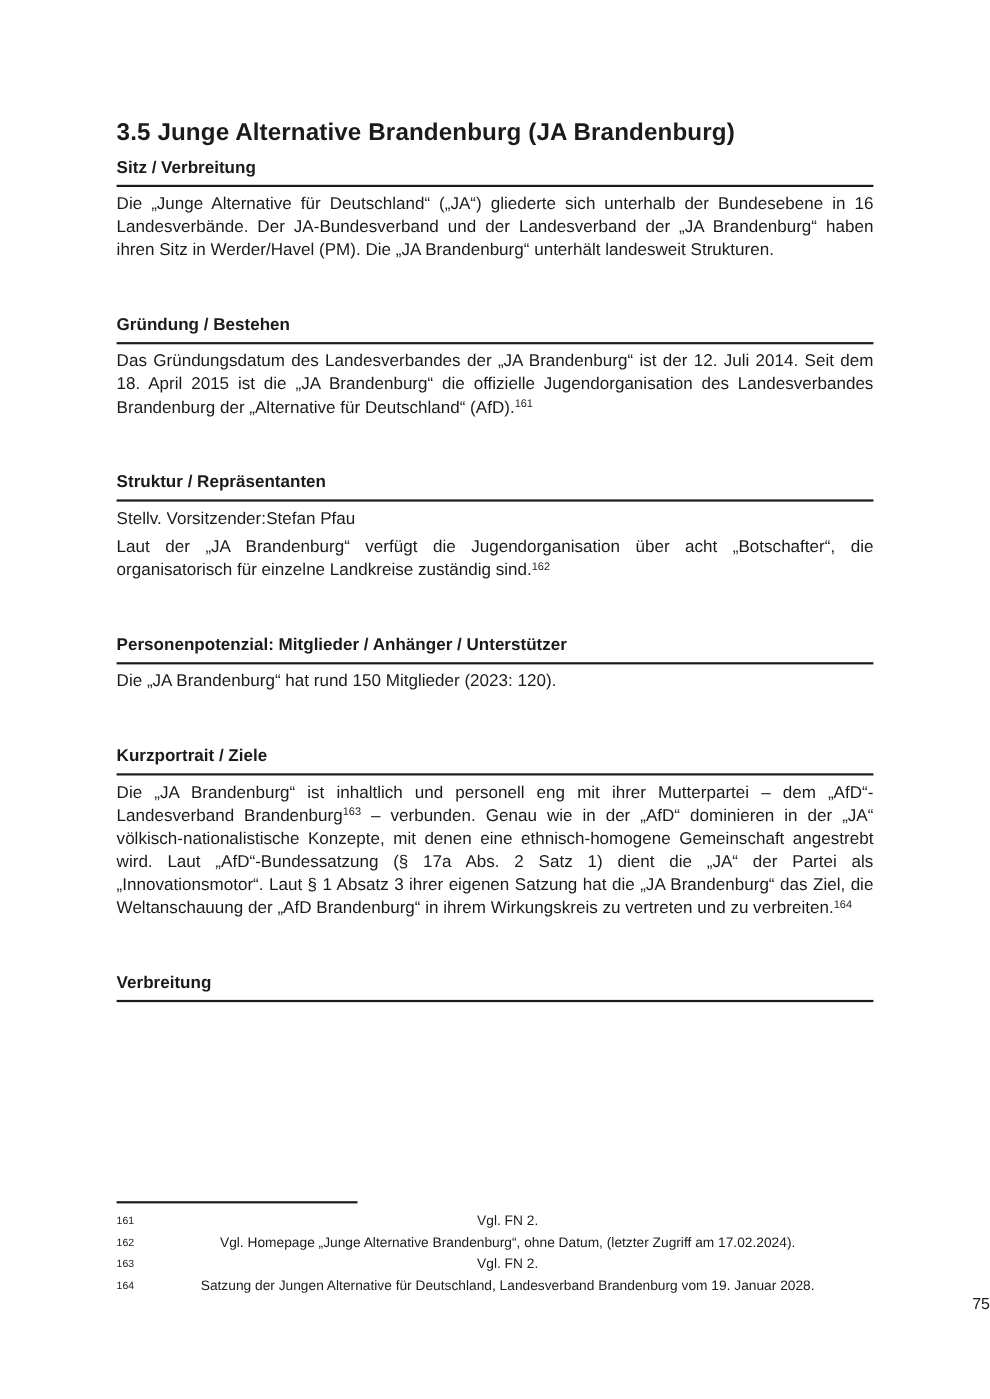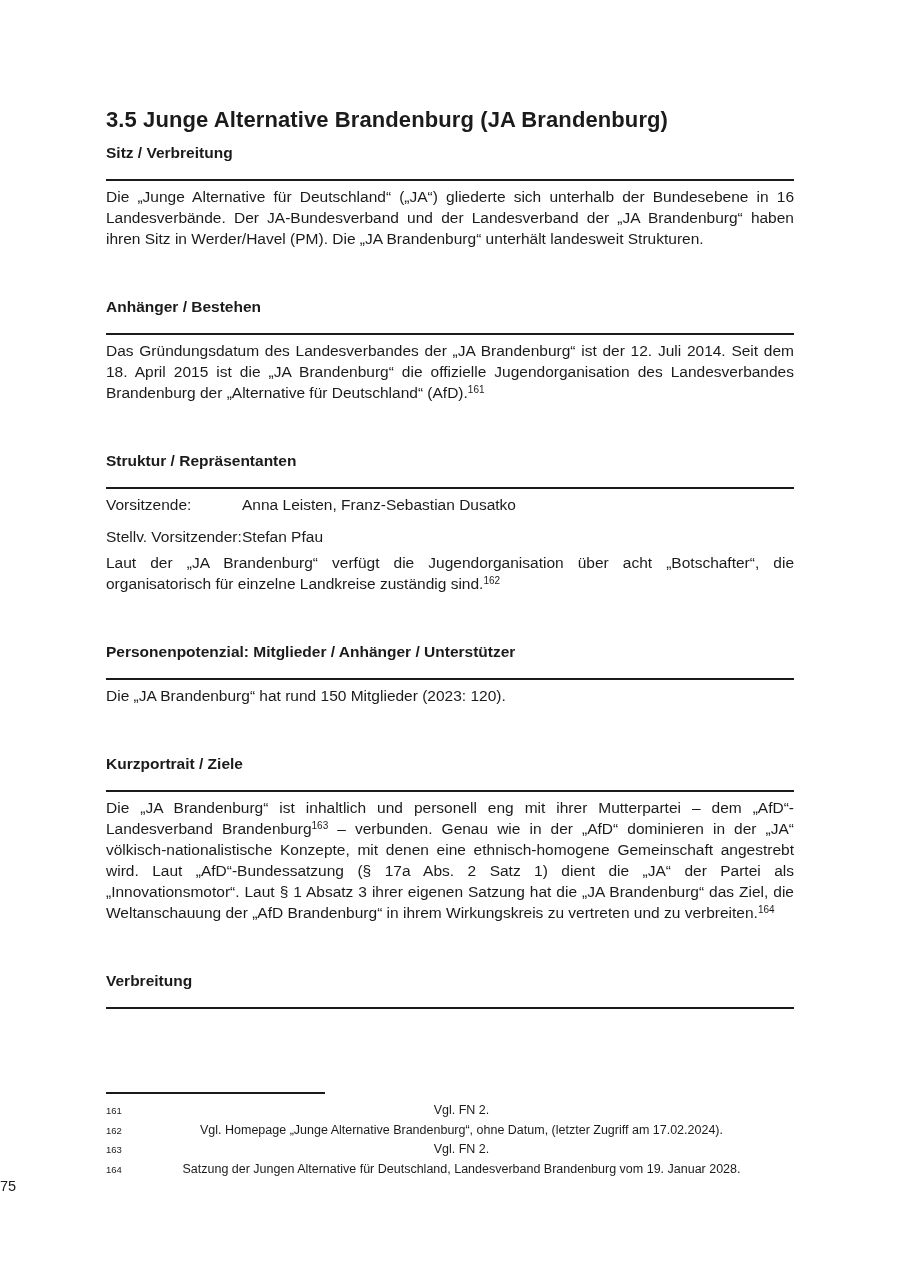--- a/index.html
+++ b/index.html
@@ -32,21 +32,21 @@
     margin-top: 48px;
   }
   #sections .section:first-child {
     margin-top: 12px;
   }
   .sec-heading {
     font-size: 15.5px;
     font-weight: bold;
     line-height: 20px;
     margin: 0;
-    padding-bottom: 16px;
+    padding-bottom: 5px;
     border-bottom: 2px solid #1b1b1b;
   }
   .block {
     margin: 11px 0 0 0;
   }
   .block:first-of-type {
     margin-top: 5px;
   }
   .para {
     font-size: 15.5px;
@@ -94,45 +94,41 @@
   }
   .fn-text {
     flex: 1 1 auto;
     text-align: center;
   }
   .page-number {
     position: absolute;
     top: 1176px;
     left: 0;
     width: 100%;
-    text-align: left;
+    text-align: right;
     font-size: 14.5px;
     line-height: 20px;
   }
 </style>
 </head>
 <body>
 
 <div class="content">
   <h1 class="doc-title">3.5 Junge Alternative Brandenburg (JA Brandenburg)</h1>
   <div id="sections">
       <section class="section">
         <h2 class="sec-heading">Sitz / Verbreitung</h2>
         <p class="block para">Die „Junge Alternative für Deutschland“ („JA“) gliederte sich unterhalb der Bundesebene in 16 Landesverbände. Der JA-Bundesverband und der Landesverband der „JA Brandenburg“ haben ihren Sitz in Werder/Havel (PM). Die „JA Brandenburg“ unterhält landesweit Strukturen.</p>
       </section>
       <section class="section">
-        <h2 class="sec-heading">Anhänger / Bestehen</h2>
+        <h2 class="sec-heading">Gründung / Bestehen</h2>
         <p class="block para">Das Gründungsdatum des Landesverbandes der „JA Brandenburg“ ist der 12. Juli 2014. Seit dem 18. April 2015 ist die „JA Brandenburg“ die offizielle Jugendorganisation des Landesverbandes Brandenburg der „Alternative für Deutschland“ (AfD).<sup class="fnref">161</sup></p>
       </section>
       <section class="section">
         <h2 class="sec-heading">Struktur / Repräsentanten</h2>
-        <div class="block kv">
-          <span class="kv-label">Vorsitzende:</span>
-          <span class="kv-value">Anna Leisten, Franz-Sebastian Dusatko</span>
-        </div>
         <div class="block kv">
           <span class="kv-label">Stellv. Vorsitzender:</span>
           <span class="kv-value">Stefan Pfau</span>
         </div>
         <p class="block para">Laut der „JA Brandenburg“ verfügt die Jugendorganisation über acht „Botschafter“, die organisatorisch für einzelne Landkreise zuständig sind.<sup class="fnref">162</sup></p>
       </section>
       <section class="section">
         <h2 class="sec-heading">Personenpotenzial: Mitglieder / Anhänger / Unterstützer</h2>
         <p class="block para">Die „JA Brandenburg“ hat rund 150 Mitglieder (2023: 120).</p>
       </section>

